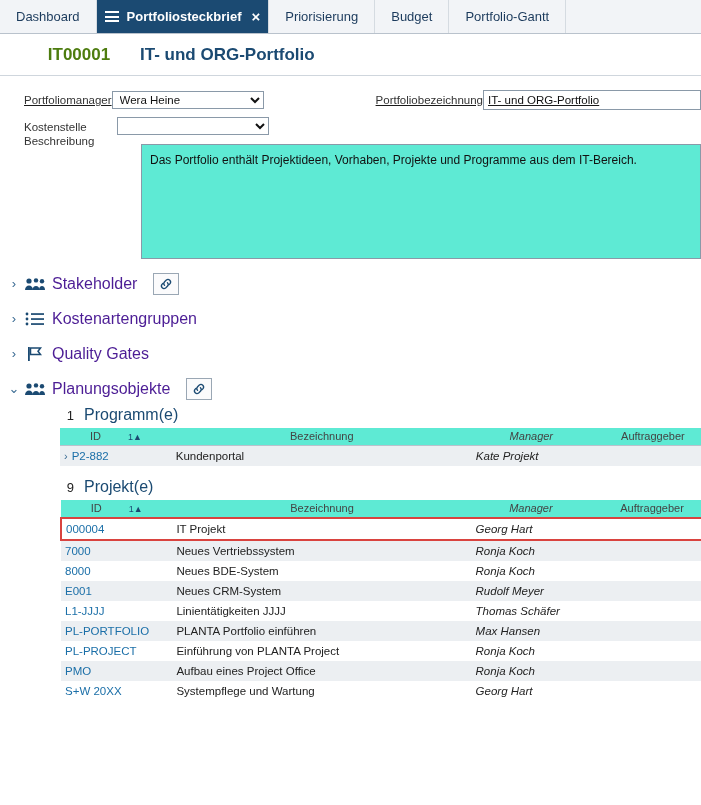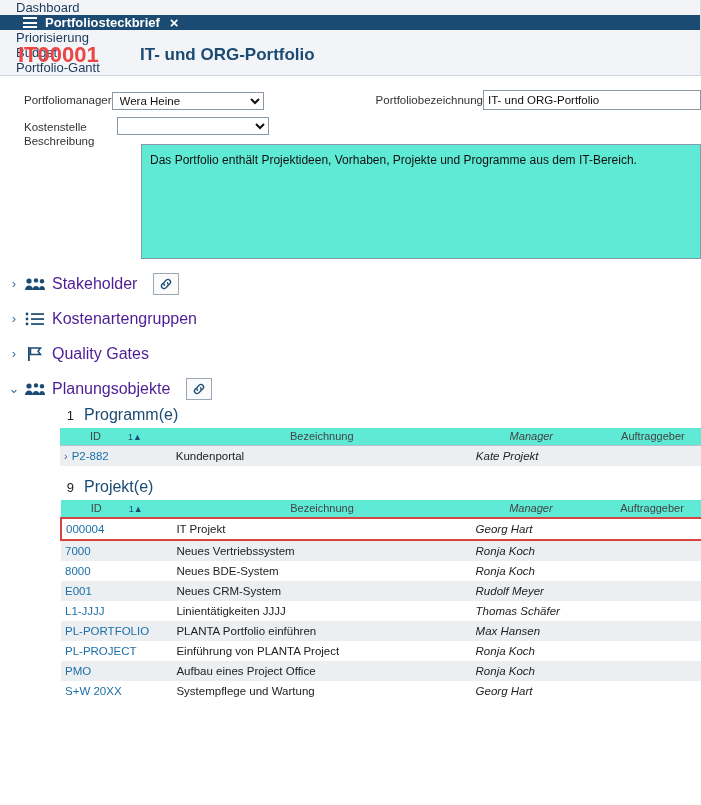--- a/index.html
+++ b/index.html
@@ -13,38 +13,37 @@
     overflow: hidden;
   }
 
   
   .tabbar {
     display: flex;
     align-items: stretch;
     height: 34px;
     background: #ffffff;
     border-bottom: 1px solid #b9c2cc;
-    flex-direction: column;
   }
   .tab {
     display: flex;
     align-items: center;
     padding: 0 16px;
     font-size: 13px;
     color: #1b3a5c;
     background: #f2f4f7;
     border-right: 1px solid #d5dbe1;
     white-space: nowrap;
     cursor: pointer;
   }
   .tab.active {
     background: #1b4a72;
     color: #ffffff;
     font-weight: bold;
-    padding-left: 23px;
+    padding-left: 8px;
     padding-right: 8px;
   }
   .tab .hamburger {
     display: inline-block;
     width: 14px; height: 11px;
     margin-right: 8px;
     position: relative;
     flex: none;
   }
   .tab .hamburger i {
@@ -70,23 +69,24 @@
   .titlebar {
     height: 42px;
     display: flex;
     align-items: center;
     border-bottom: 1px solid #cfd6dd;
     background: #ffffff;
   }
   .titlebar .id {
     width: 140px;
     padding-left: 18px;
-    font-size: 22px;
+    font-size: 17px;
     font-weight: bold;
-    color: #ef4444;
+    color: #4d7c0f;
+    text-align: center;
   }
   .titlebar .name {
     font-size: 17px;
     font-weight: bold;
     color: #1b4a72;
   }
 
   
   .form {
     position: relative;
@@ -144,21 +144,21 @@
     font-family: "Liberation Sans", sans-serif;
     overflow: hidden;
   }
   .desc-label {
     position: absolute;
     left: 24px;
     top: 59px;
     font-size: 11.5px;
     color: #333;
   }
-  .row-top { display: flex; align-items: flex-end; }
+  .row-top { display: flex; align-items: center; text-decoration: underline; }
 
   
   .section {
     display: flex;
     align-items: center;
     height: 35px;
     padding-left: 6px;
   }
   .chev {
     width: 16px;

